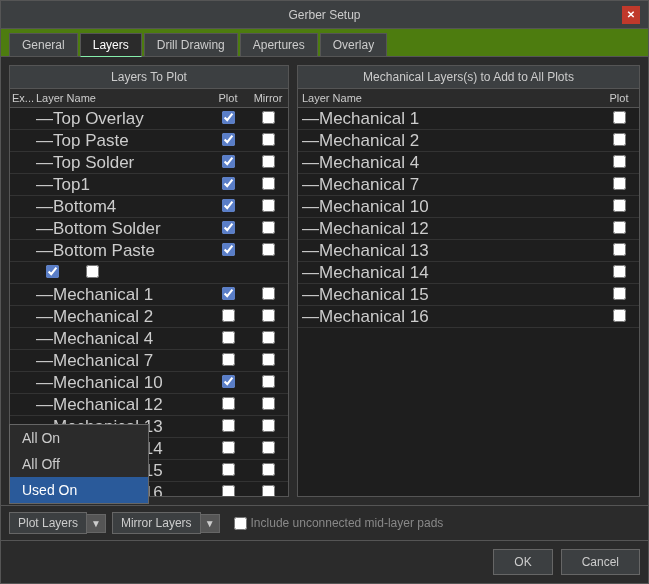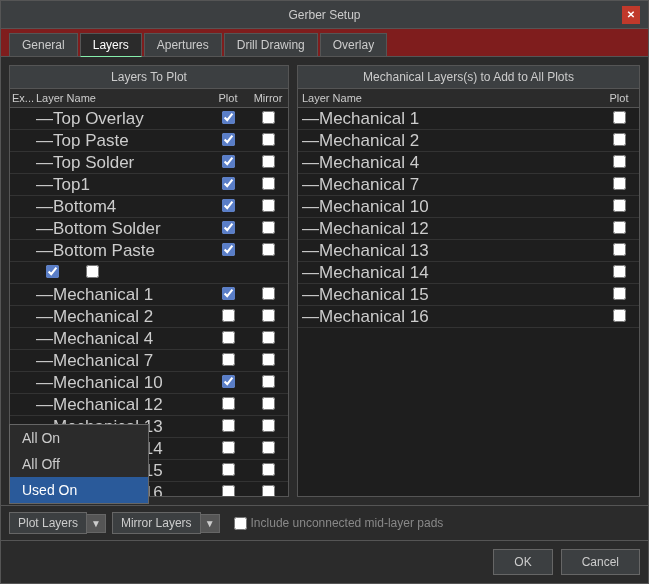--- a/index.html
+++ b/index.html
@@ -46,21 +46,21 @@
       height: 18px;
       display: flex;
       align-items: center;
       justify-content: center;
       cursor: pointer;
       font-size: 10px;
       font-weight: bold;
     }
     .tab-bar {
       display: flex;
-      background: #7f1d1d;
+      background: #4d7c0f;
       border-bottom: 1px solid #555;
       padding: 4px 8px 0;
       gap: 2px;
     }
     .tab {
       padding: 4px 12px;
       background: #3c3f41;
       border: 1px solid #555;
       border-bottom: none;
       color: #ccc;
@@ -219,22 +219,22 @@
 
   <div class="title-bar">
     <span style="width:18px"></span>
     <span class="title-bar-text">Gerber Setup</span>
     <button class="close-btn">✕</button>
   </div>
 
   <div class="tab-bar">
     <div class="tab">General</div>
     <div class="tab active">Layers</div>
+    <div class="tab">Drill Drawing</div>
     <div class="tab">Apertures</div>
-    <div class="tab">Drill Drawing</div>
     <div class="tab">Overlay</div>
   </div>
 
   <div class="content-area">
 
     <div class="left-panel-wrap">
       <div class="panel-header">Layers To Plot</div>
       <div class="panel-columns">
         <div class="col-ex">Ex...</div>
         <div class="col-name">Layer Name</div>

